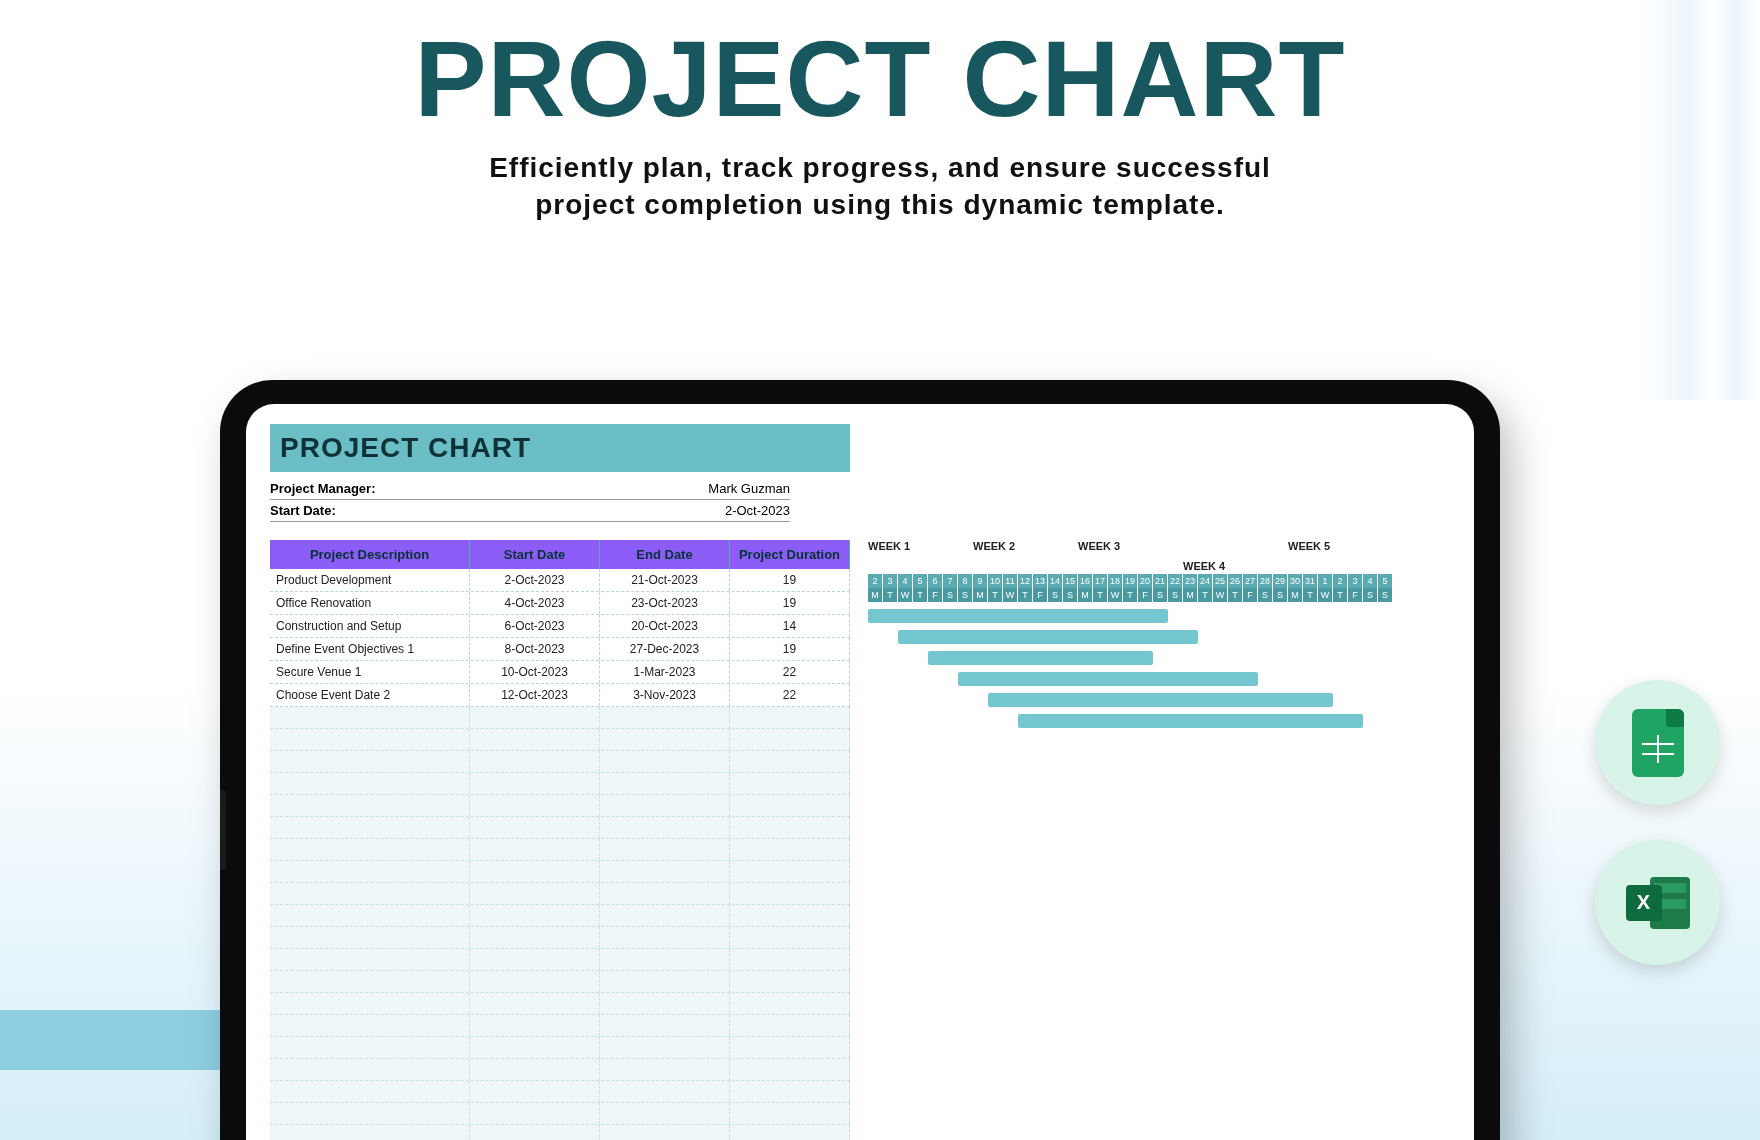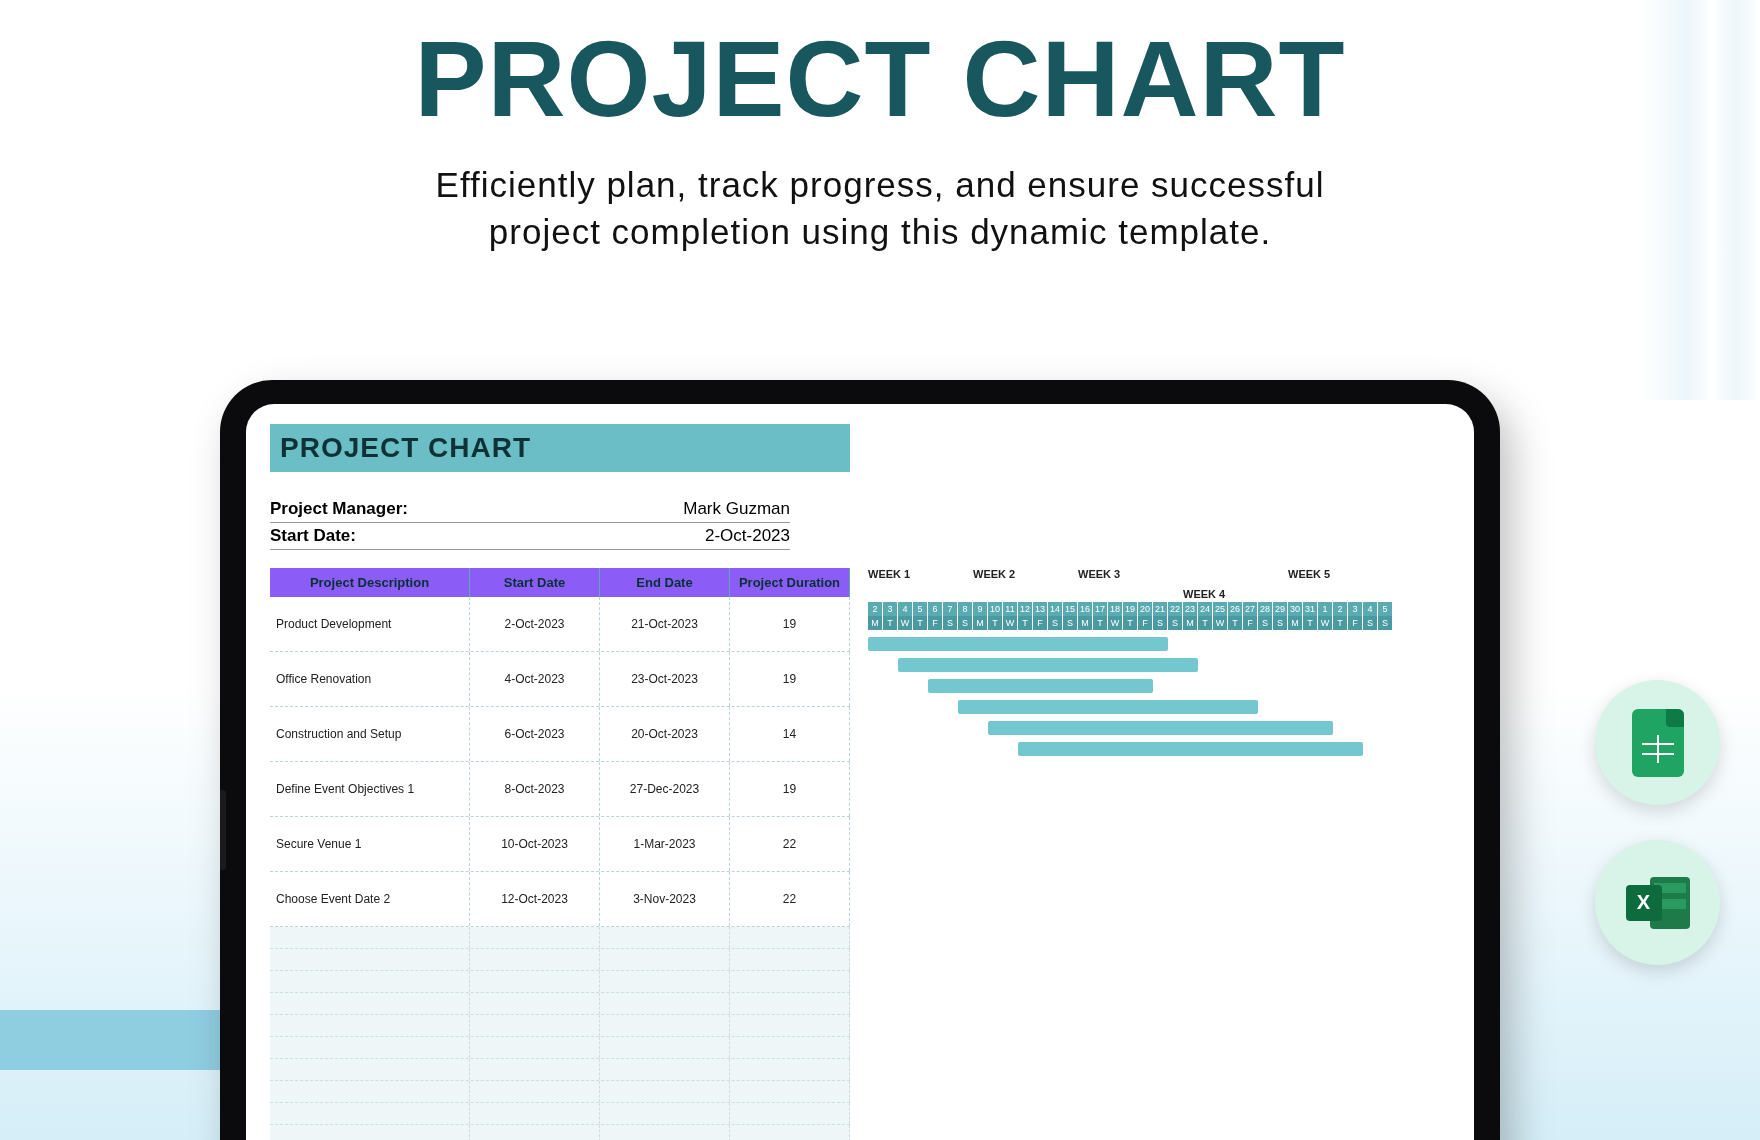--- a/index.html
+++ b/index.html
@@ -1,36 +1,36 @@
 <!DOCTYPE html>
 <html><head>
 <meta charset="utf-8">
 <style>
 *{margin:0;padding:0;box-sizing:border-box;font-family:Arial,Helvetica,sans-serif}
 body{width:1760px;height:1140px;background:linear-gradient(180deg,#fff 0%,#fff 60%,#d5eef8 100%);position:relative;overflow:hidden}
 .bg-stripe{position:absolute;right:0;top:0;width:120px;height:400px;background:linear-gradient(90deg,transparent,#cfe8f2 40%,transparent 60%,#cfe8f2 80%,transparent);opacity:.4}
 .headline{text-align:center;padding-top:28px}
 .headline h1{font-size:108px;font-weight:900;color:#19575f;letter-spacing:1px;line-height:.95;font-family:"Arial Black",Arial,sans-serif}
-.headline p{font-size:35px;color:#111;margin-top:30px;letter-spacing:1px;font-weight:400;line-height:1.35}
+.headline p{font-size:28px;color:#111;margin-top:18px;letter-spacing:1px;font-weight:700;line-height:1.35}
 .tablet{position:absolute;left:220px;top:380px;width:1280px;height:900px;background:#0b0b0d;border-radius:52px;padding:24px 26px;box-shadow:12px 18px 40px rgba(0,0,0,.25)}
 .notch{position:absolute;left:0;top:50%;width:6px;height:80px;background:#1a1a1c;border-radius:0 3px 3px 0;transform:translateY(-50%)}
 .screen{width:100%;height:100%;background:#fff;border-radius:28px;overflow:hidden;padding:20px 24px}
 .chart-title{background:#6bbec6;color:#0f3236;font-size:28px;font-weight:900;padding:8px 10px;letter-spacing:1px;width:580px}
-.meta{margin-top:24px;font-size:17px}
+.meta{margin-top:6px;font-size:13px}
 .meta-row{display:flex;gap:20px;padding:3px 0;border-bottom:1px solid #999;width:520px}
 .meta-row .lbl{width:200px;font-weight:700}
 .meta-row .val{flex:1;text-align:right}
 .sheet{display:flex;margin-top:18px}
 .left{width:580px}
 .hdr-row{display:flex;background:#8b5cf6;color:#083136;font-size:13px;font-weight:700}
 .hdr-row div{padding:7px 4px;text-align:center;border-right:1px solid #5aaab2}
 .c1{width:200px}.c2{width:130px}.c3{width:130px}.c4{width:120px}
 .body-rows{}
 .drow{display:flex;font-size:12px;border-bottom:1px dashed #b8d4da;color:#222}
-.drow div{padding:20px 6px;border-right:1px dashed #b8d4da;text-align:center}
+.drow div{padding:4px 6px;border-right:1px dashed #b8d4da;text-align:center}
 .drow .c1{text-align:left}
 .empty{height:22px;border-bottom:1px dashed #c8dfe4;display:flex;background:#eef6f8}
 .empty div{border-right:1px dashed #c8dfe4}
 .right{flex:1;margin-left:18px}
 .weeks{display:flex;font-size:11px;font-weight:700;color:#222;margin-bottom:2px}
 .weeks span{text-align:left}
 .cal{display:flex}
 .cell{width:15px;text-align:center;font-size:9px;color:#fff;background:#5aaab2;border-right:1px solid #fff}
 .cell.num{background:#5aaab2;padding:2px 0}
 .cell.dow{background:#4a9aa2;padding:2px 0}

